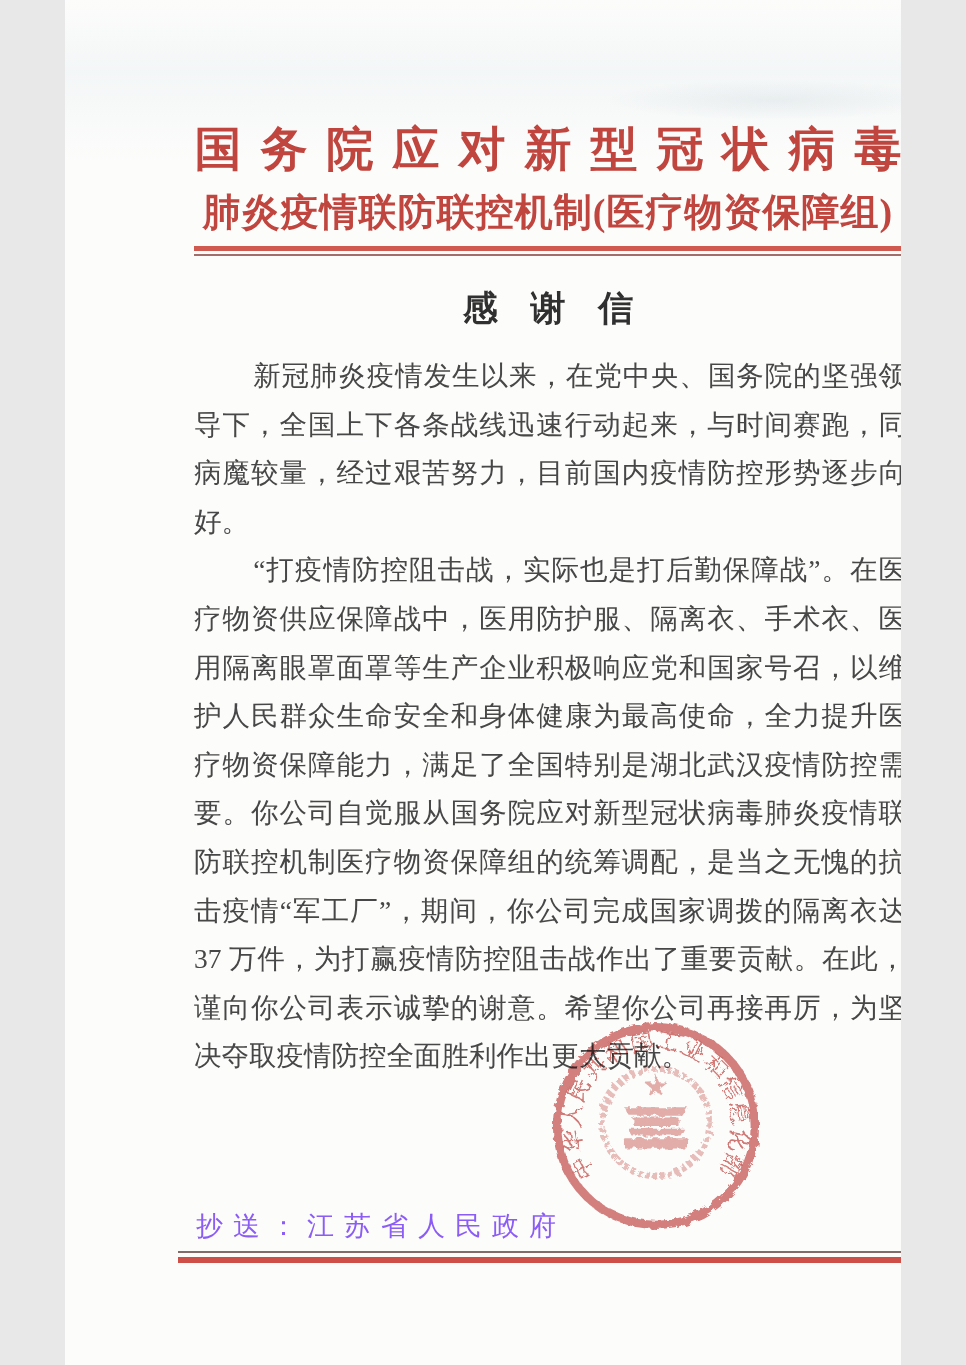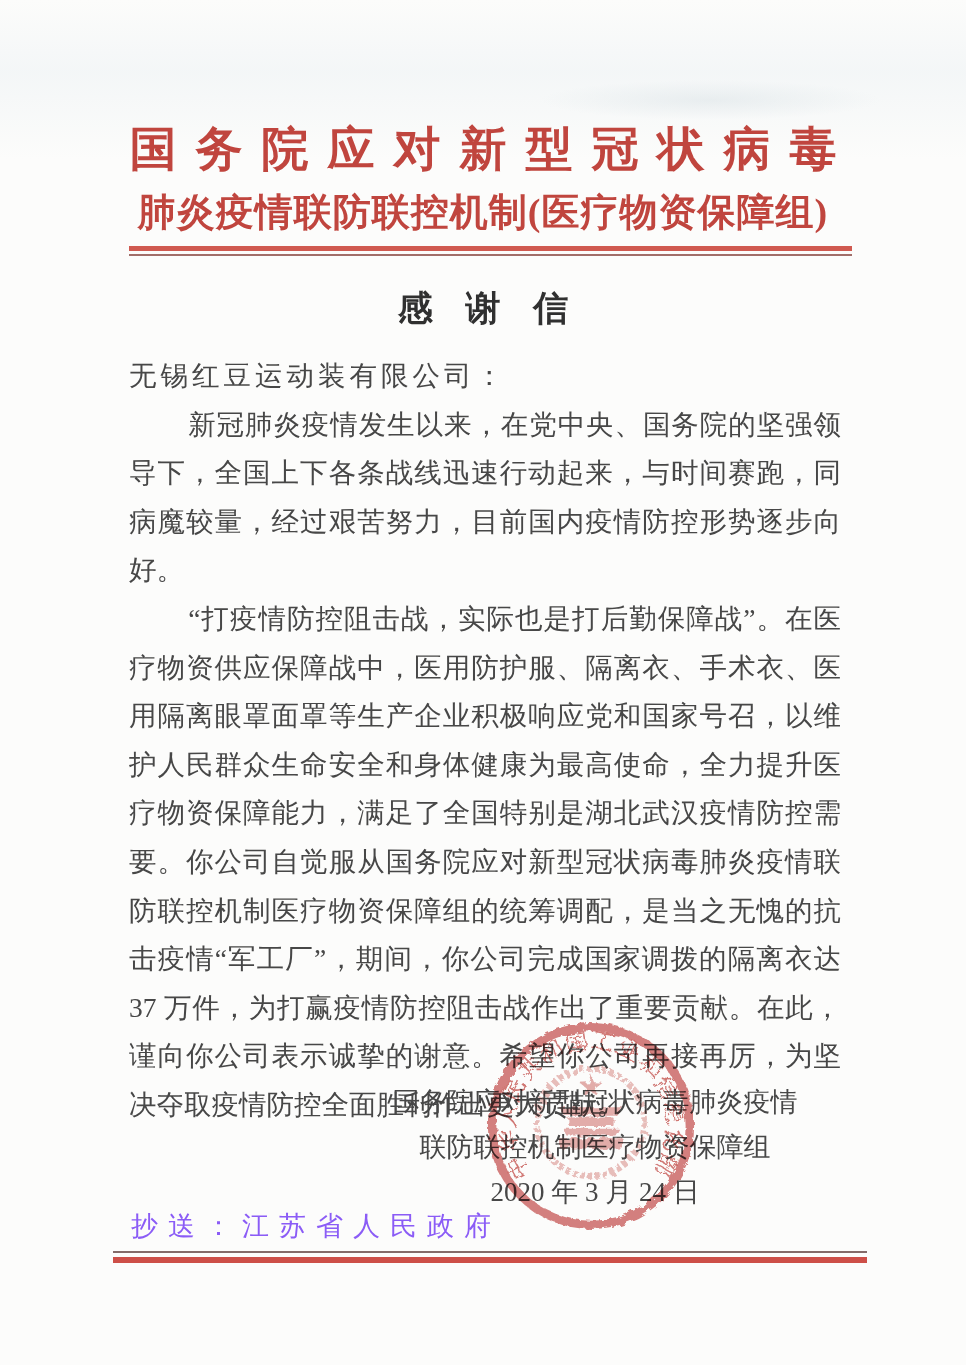--- a/index.html
+++ b/index.html
@@ -1,18 +1,18 @@
 <!DOCTYPE html>
 <html><head>
 <meta charset="utf-8">
 <style>
   html,body { margin:0; padding:0; background:#e8e8e8; }
   .page {
     position:relative;
-    width:966px; height:1365px;
+    width:836px; height:1365px;
     margin:0 auto;
     background:#fcfcfb;
     overflow:hidden;
     font-family:"Liberation Serif","DejaVu Serif",serif;
   }
   
   .smudge { position:absolute; pointer-events:none; }
   .smudge.a { left:0; top:0; width:966px; height:160px;
     background:linear-gradient(180deg, rgba(225,233,236,0.0) 0%, rgba(228,236,240,0.35) 45%, rgba(228,236,240,0.0) 100%); }
   .smudge.b { left:540px; top:80px; width:340px; height:40px;
@@ -61,30 +61,24 @@
   </div>
 
   <div class="rule-top">
     <div class="thick"></div>
     <div class="thin"></div>
   </div>
 
   <div class="letter-title">感 谢 信</div>
 
   <div class="content">
-    <div class="salutation">无锡红豆运动装有限公司：</div>
     <p>新冠肺炎疫情发生以来，在党中央、国务院的坚强领导下，全国上下各条战线迅速行动起来，与时间赛跑，同病魔较量，经过艰苦努力，目前国内疫情防控形势逐步向好。</p>
     <p>“打疫情防控阻击战，实际也是打后勤保障战”。在医疗物资供应保障战中，医用防护服、隔离衣、手术衣、医用隔离眼罩面罩等生产企业积极响应党和国家号召，以维护人民群众生命安全和身体健康为最高使命，全力提升医疗物资保障能力，满足了全国特别是湖北武汉疫情防控需要。你公司自觉服从国务院应对新型冠状病毒肺炎疫情联防联控机制医疗物资保障组的统筹调配，是当之无愧的抗击疫情“军工厂”，期间，你公司完成国家调拨的隔离衣达 37 万件，为打赢疫情防控阻击战作出了重要贡献。在此，谨向你公司表示诚挚的谢意。希望你公司再接再厉，为坚决夺取疫情防控全面胜利作出更大贡献。</p>
   </div>
 
-  <div class="signature">
-    <div>国务院应对新型冠状病毒肺炎疫情</div>
-    <div>联防联控机制医疗物资保障组</div>
-    <div>2020 年 3 月 24 日</div>
-  </div>
 
   <div class="cc-line">抄送：江苏省人民政府</div>
 
   <div class="rule-bottom">
     <div class="thin"></div>
     <div class="thick"></div>
   </div>
 
   <svg class="seal" viewBox="0 0 240 240" xmlns="http://www.w3.org/2000/svg">
     <defs>

